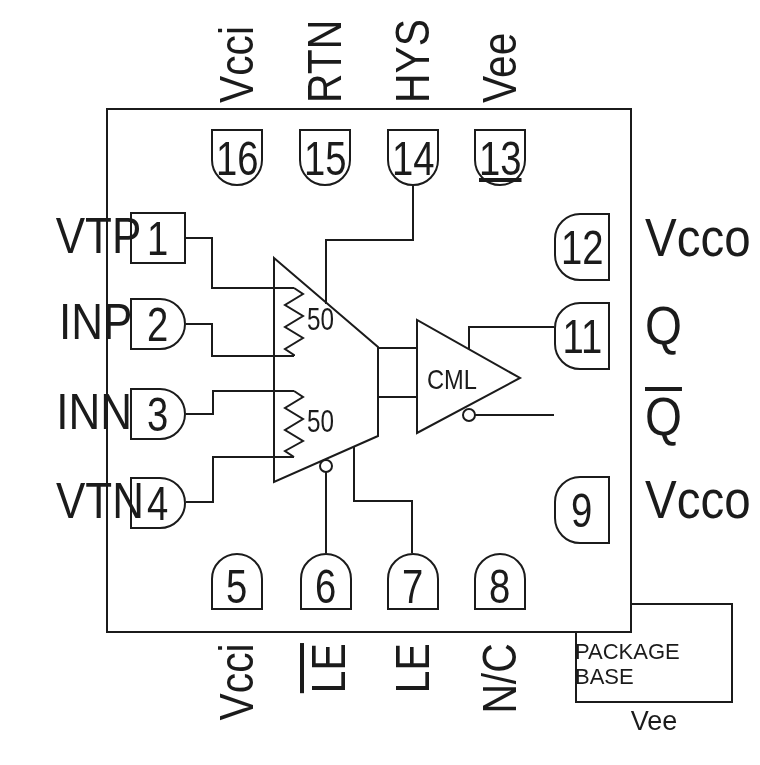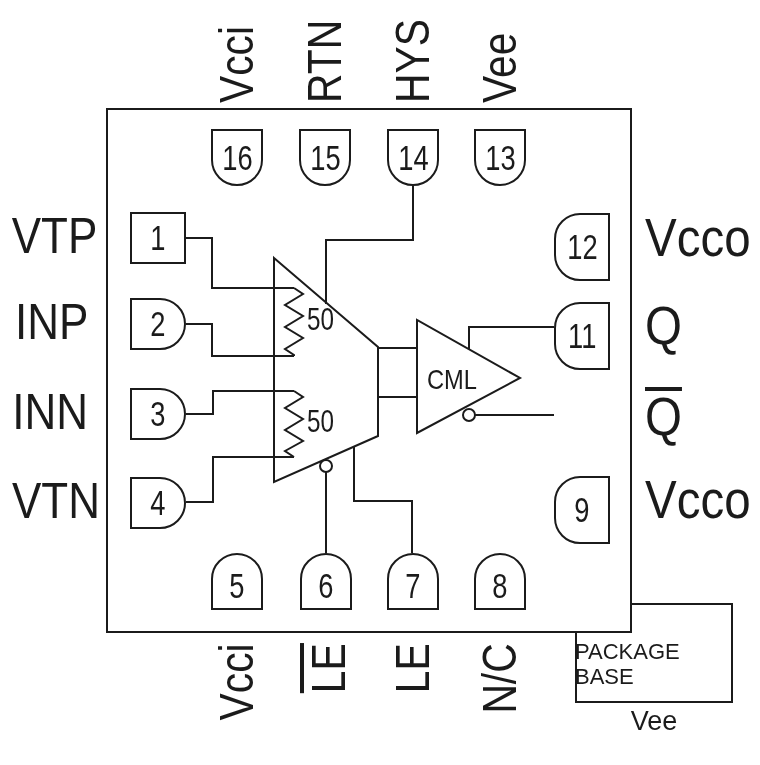--- a/index.html
+++ b/index.html
@@ -19,29 +19,29 @@
   .vee-under .tx{transform:scaleX(0.82);transform-origin:50% 50%;}
   
   svg.net{position:absolute;left:0;top:0;z-index:3;}
   svg.net path, svg.net polygon, svg.net circle{stroke:#1b1b1b;stroke-width:2;fill:none;}
   svg.net polygon, svg.net circle{fill:#ffffff;}
   svg.net text{fill:#1b1b1b;stroke:none;font-family:"Liberation Sans","DejaVu Sans",sans-serif;}
   .res-val{font-size:31px;}
   .cml-txt{font-size:28px;}
   
   .pin{position:absolute;border:2px solid #1b1b1b;background:#fff;box-sizing:border-box;
-    display:flex;align-items:center;justify-content:center;z-index:4;font-size:35px;}
+    display:flex;align-items:center;justify-content:center;z-index:4;font-size:49px;}
   .pin .n{display:inline-block;transform:scaleX(0.78);line-height:44px;}
   .pin-top{width:52px;height:57px;border-radius:0 0 26px 26px;}
   .pin-bottom{width:52px;height:57px;border-radius:26px 26px 0 0;align-items:flex-end;}
   .pin-left{width:56px;height:52px;border-radius:0 26px 26px 0;}
   .pin-square{width:56px;height:52px;border-radius:0;}
   .pin-right{width:56px;height:68px;border-radius:26px 0 0 26px;}
   
-  .llabel{position:absolute;left:0;width:88px;text-align:right;font-size:50px;line-height:52px;z-index:5;white-space:nowrap;}
+  .llabel{position:absolute;left:0;width:88px;text-align:right;font-size:50px;line-height:52px;z-index:5;white-space:nowrap;padding-left:44px;}
   .llabel .tx{display:inline-block;transform:scaleX(0.88);transform-origin:100% 50%;}
   .rglabel{position:absolute;left:645px;font-size:54px;line-height:52px;z-index:5;white-space:nowrap;}
   .rglabel .tx{display:inline-block;transform:scaleX(0.88);transform-origin:0 50%;}
   
   .rlabel{position:absolute;width:140px;height:46px;display:flex;align-items:center;
     transform:rotate(-90deg);font-size:48px;line-height:46px;z-index:5;white-space:nowrap;}
   .rlabel.topl{justify-content:flex-start;}
   .rlabel.botl{justify-content:flex-end;}
   .rlabel .tx{display:inline-block;transform:scaleX(0.85);}
   .rlabel.topl .tx{transform-origin:0 50%;}
@@ -89,21 +89,21 @@
 
   <div class="pin pin-top" style="left:211px;top:129px;">
       <span class="n">16</span>
     </div>
   <div class="pin pin-top" style="left:299px;top:129px;text-align:right;">
       <span class="n">15</span>
     </div>
   <div class="pin pin-top" style="left:387px;top:129px;">
       <span class="n">14</span>
     </div>
-  <div class="pin pin-top" style="left:474px;top:129px;">
+  <div class="pin pin-top" style="left:474px;top:129px;text-decoration:underline;">
       <span class="n">13</span>
     </div>
 
   <div class="pin pin-square" style="left:130px;top:212px;">
       <span class="n">1</span>
     </div>
   <div class="pin pin-left" style="left:130px;top:298px;">
       <span class="n">2</span>
     </div>
   <div class="pin pin-left" style="left:130px;top:388px;">

